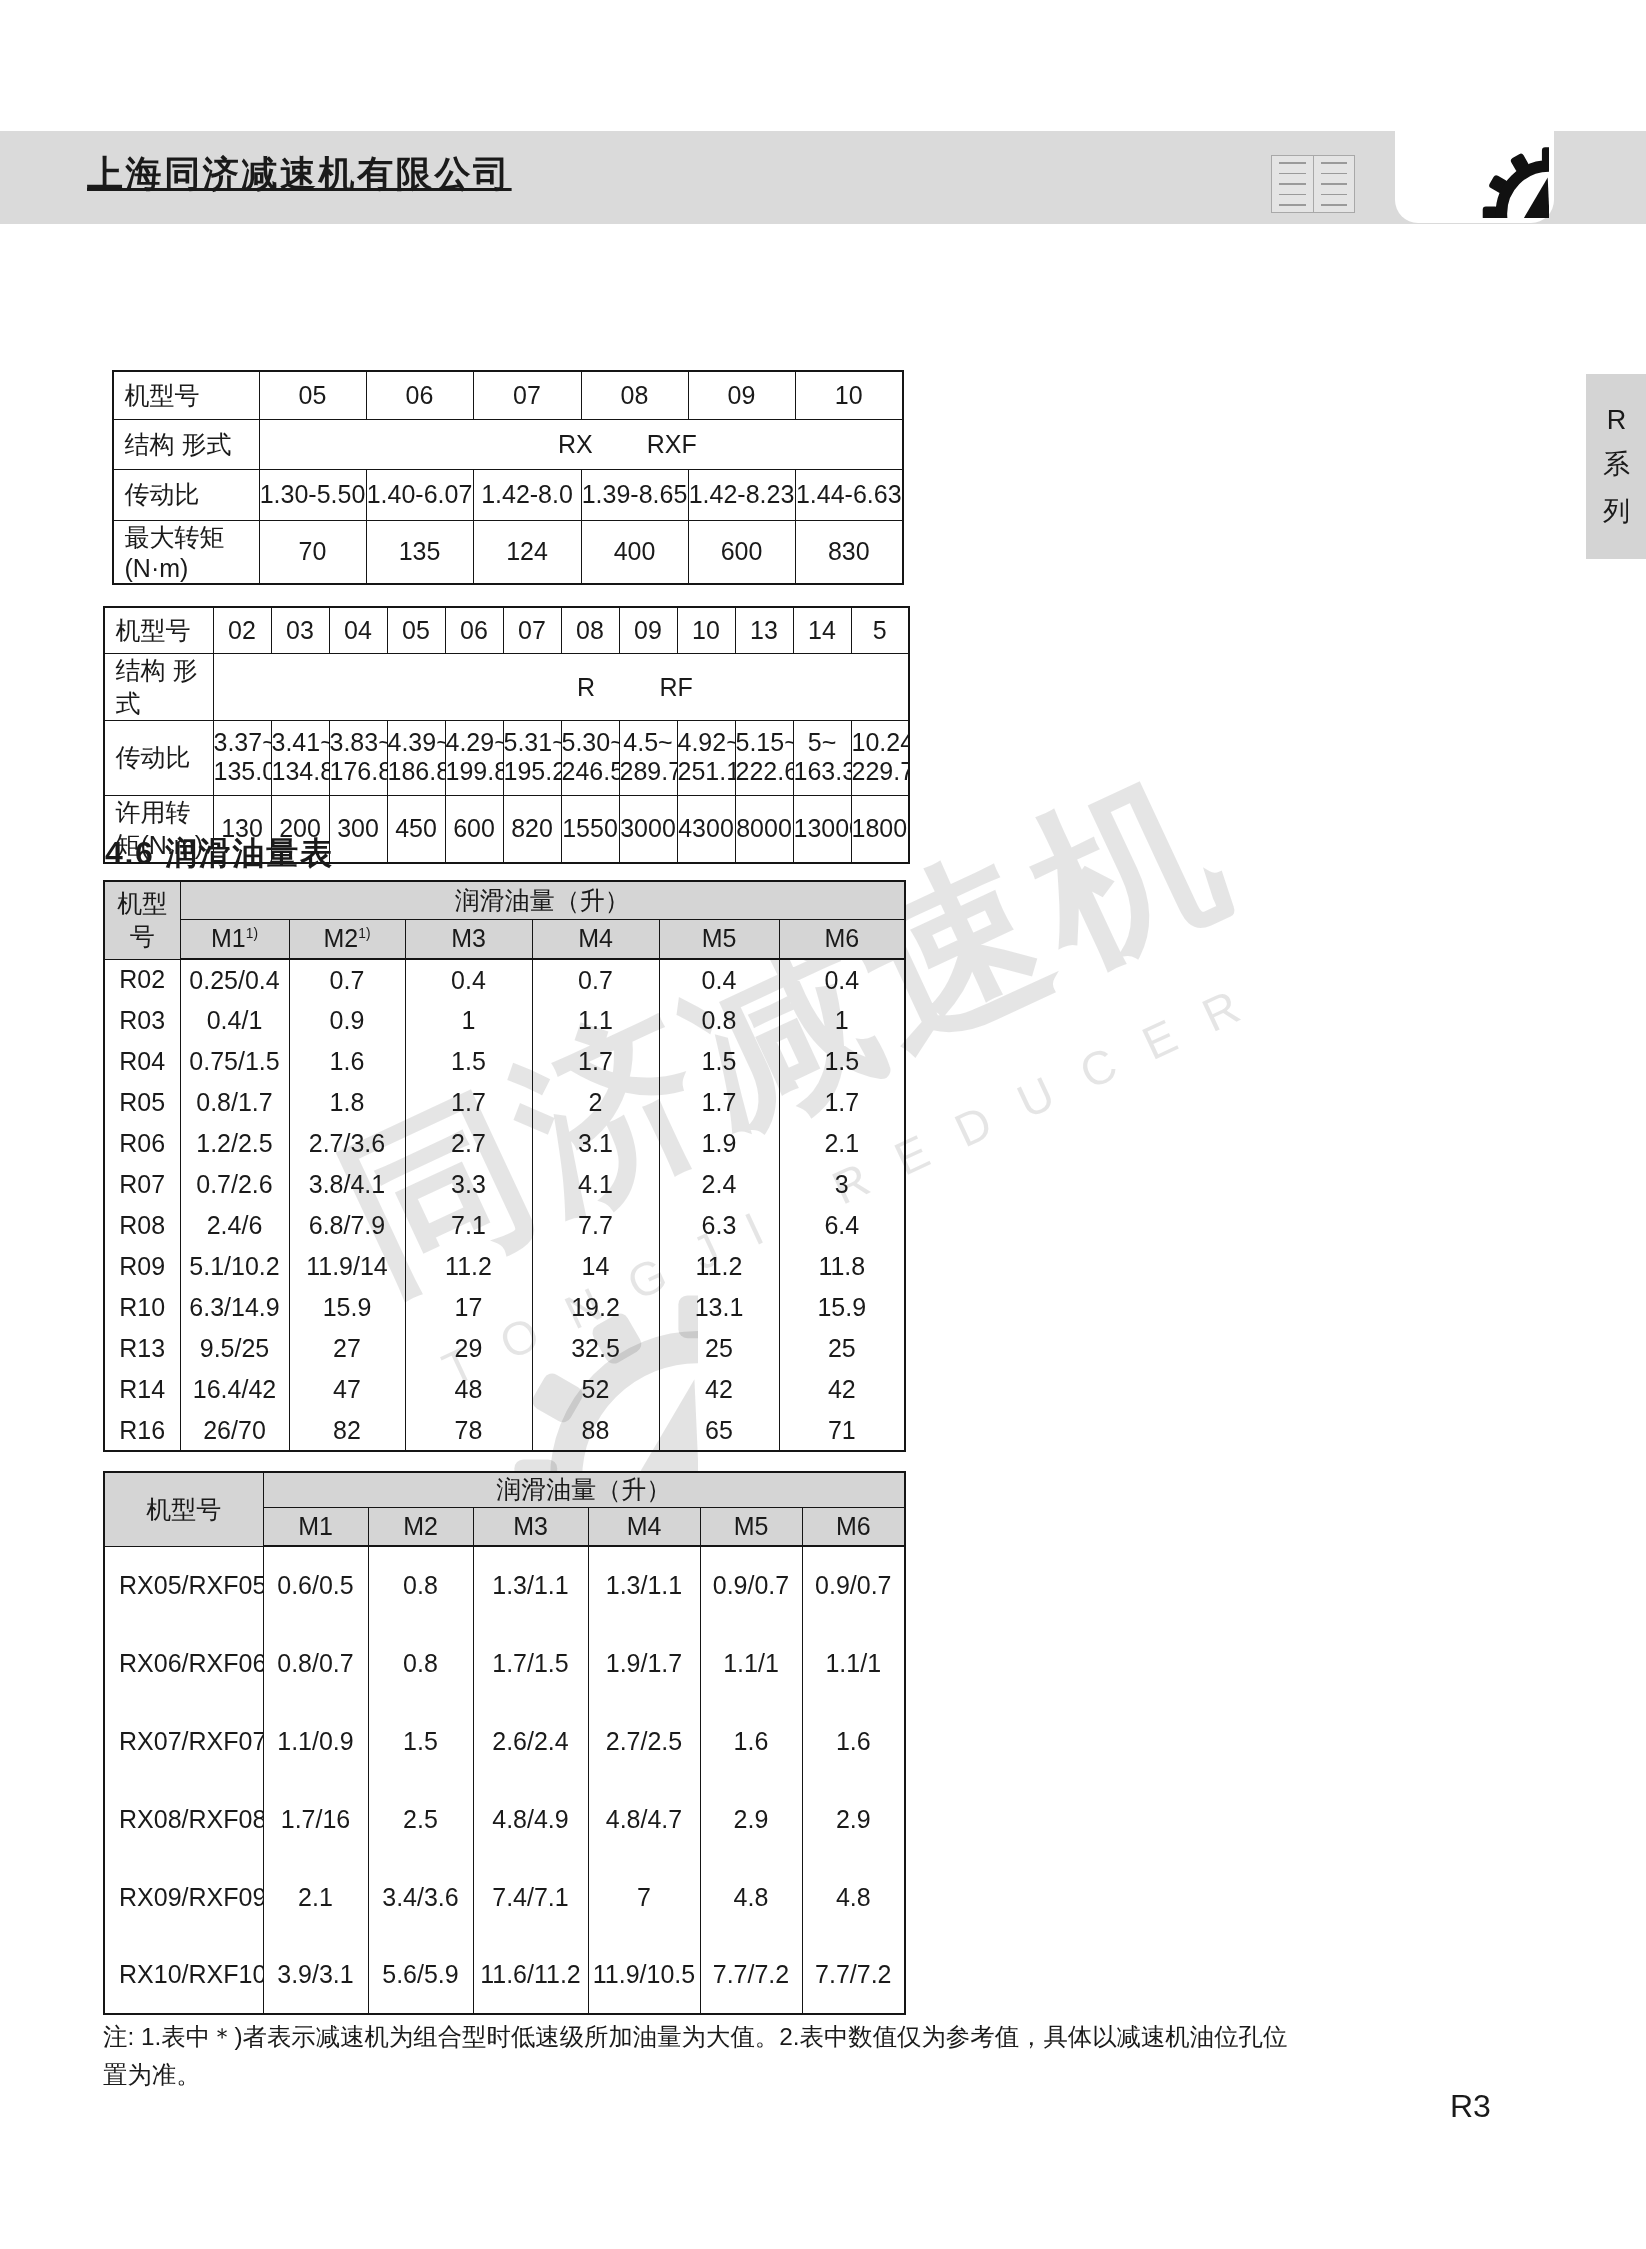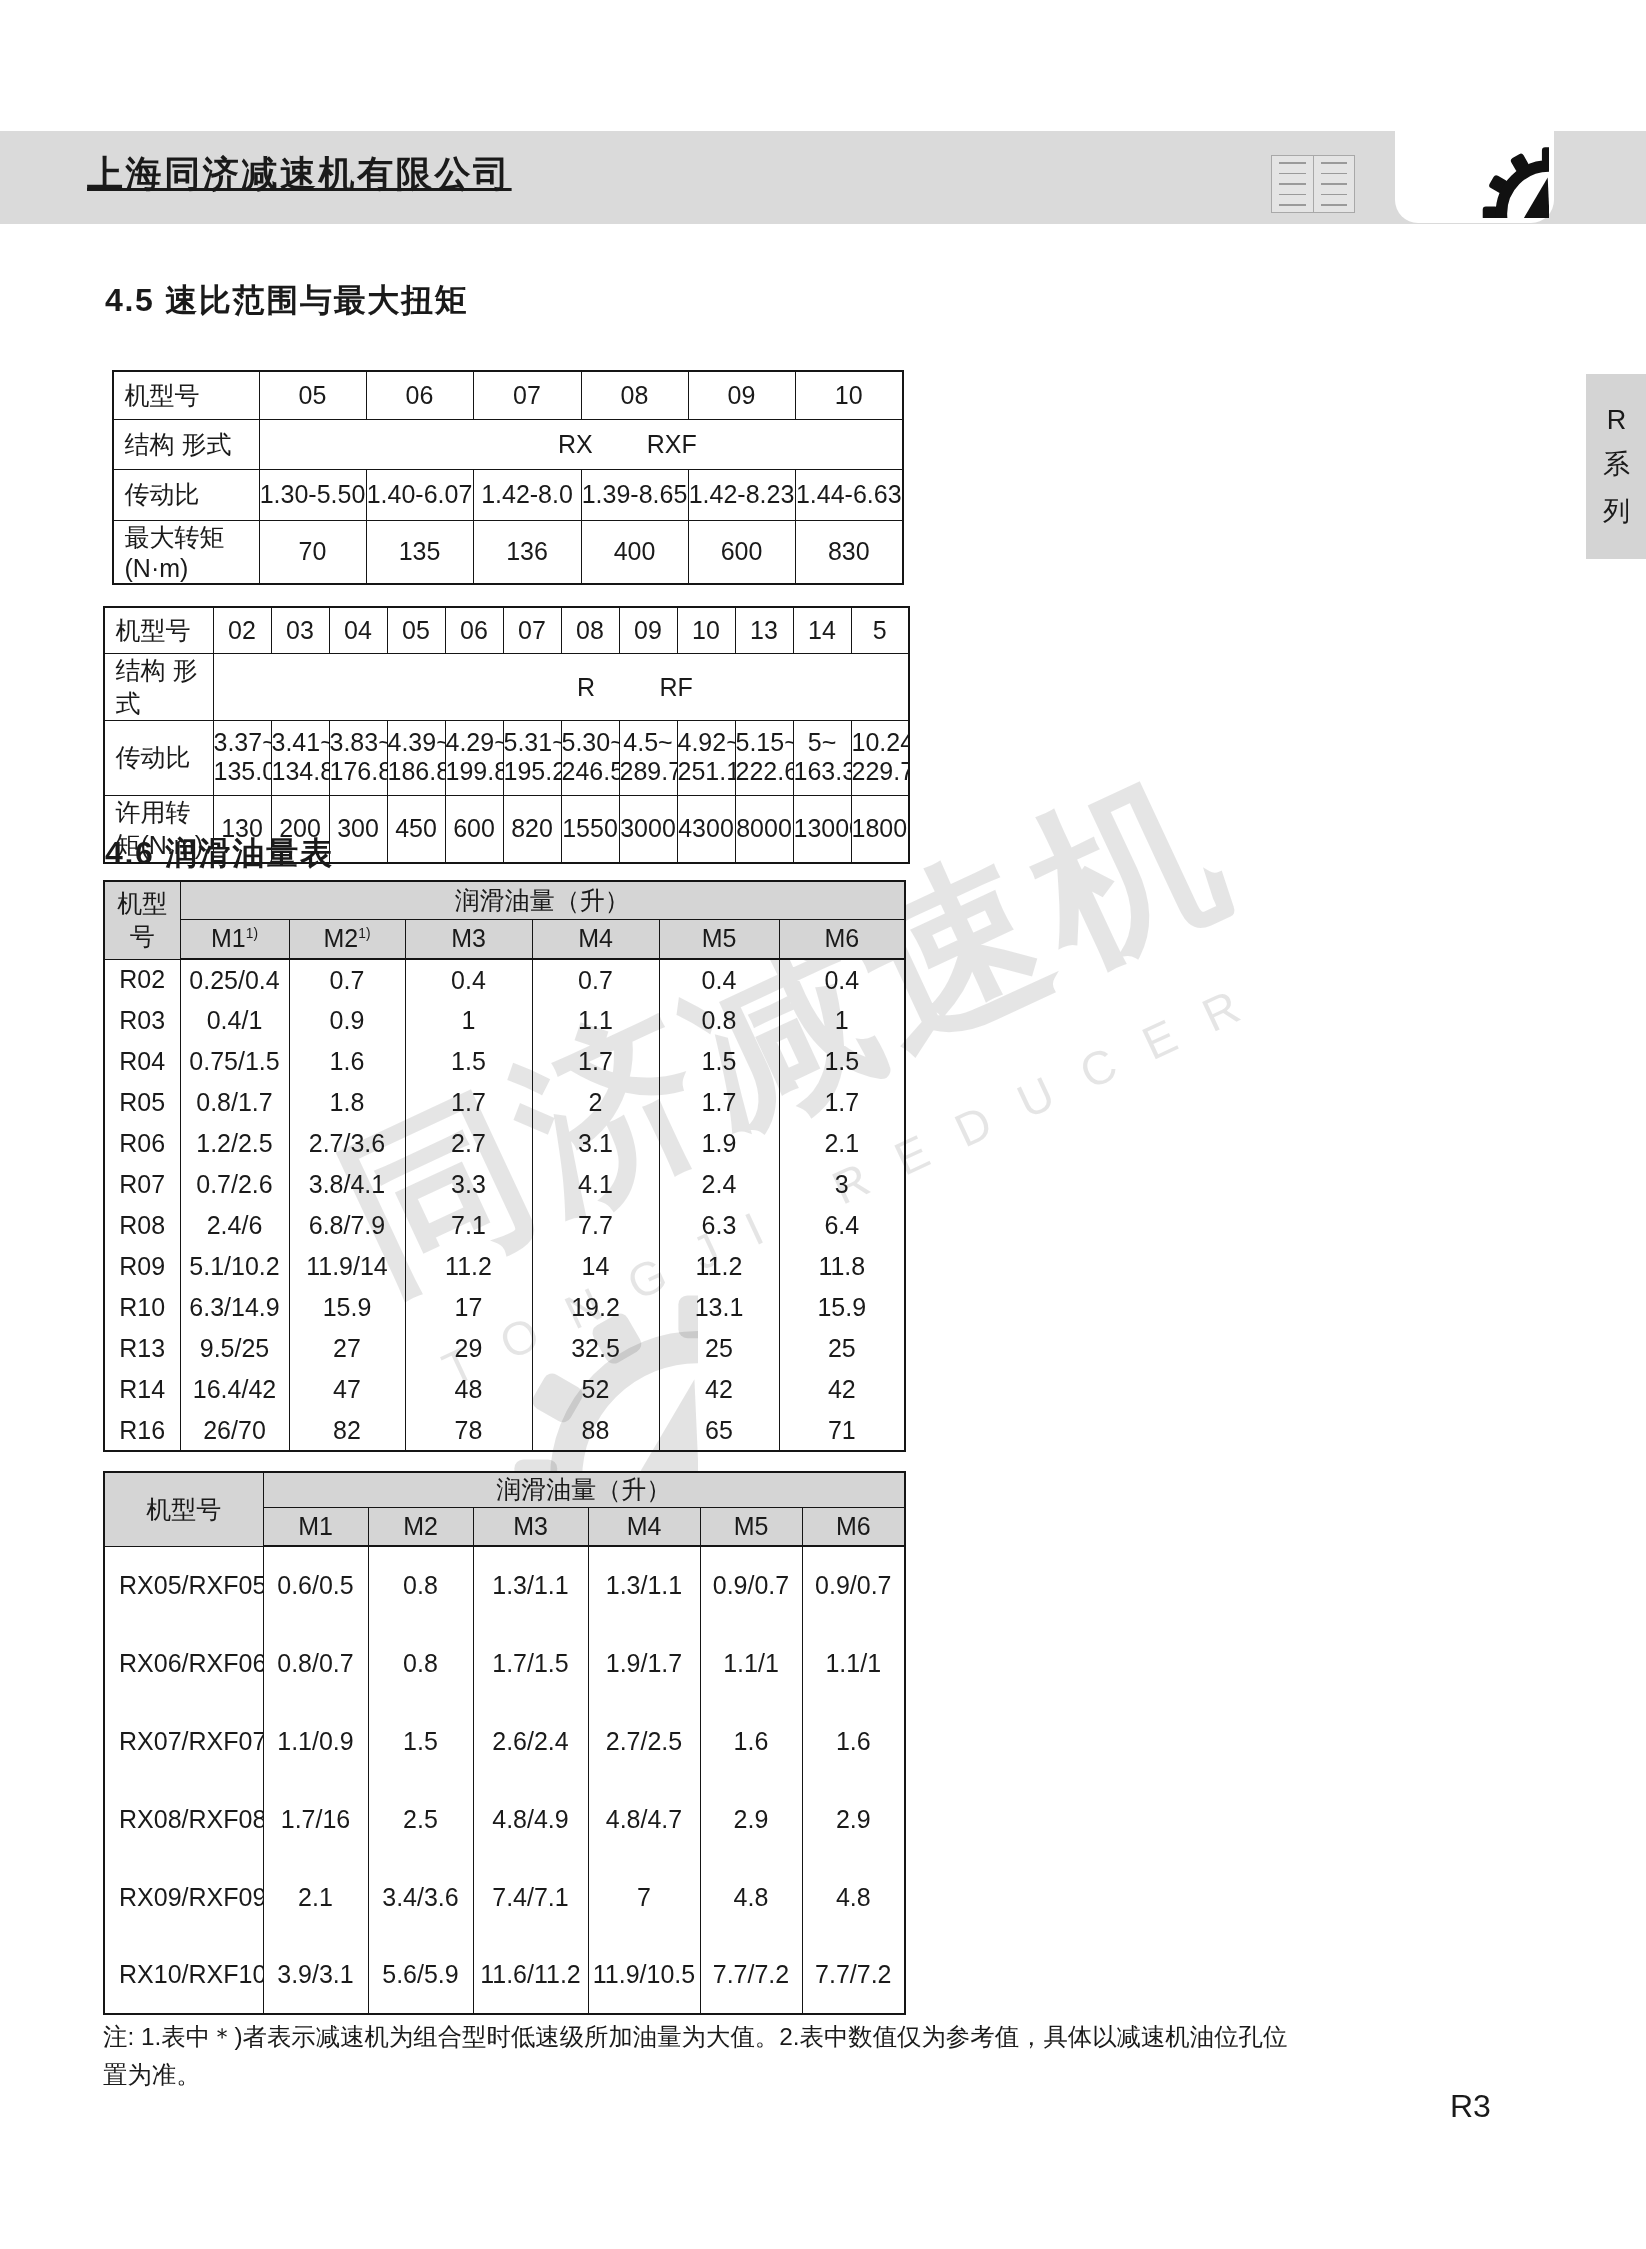--- a/index.html
+++ b/index.html
@@ -123,21 +123,20 @@
         <use href="#gearlogo"></use>
       </svg>
   </div>
 
   <div class="side-tab">
     <span>R</span>
     <span>系</span>
     <span>列</span>
   </div>
 
-  <div class="sec-title s45">4.5 速比范围与最大扭矩</div>
 
   <table class="spec t1">
     <colgroup>
       <col style="width:146px">
         <col style="width:107px">
         <col style="width:107px">
         <col style="width:108px">
         <col style="width:107px">
         <col style="width:107px">
         <col style="width:108px">
@@ -165,21 +164,21 @@
           <td>1.40-6.07</td>
           <td>1.42-8.0</td>
           <td>1.39-8.65</td>
           <td>1.42-8.23</td>
           <td>1.44-6.63</td>
     </tr>
     <tr style="height:51px">
       <td class="lab">最大转矩 (N·m)</td>
       <td>70</td>
           <td>135</td>
-          <td>136</td>
+          <td>124</td>
           <td>400</td>
           <td>600</td>
           <td>830</td>
     </tr>
   </tbody>
     </table>
 
   <table class="spec t2">
     <colgroup>
       <col style="width:109px">

